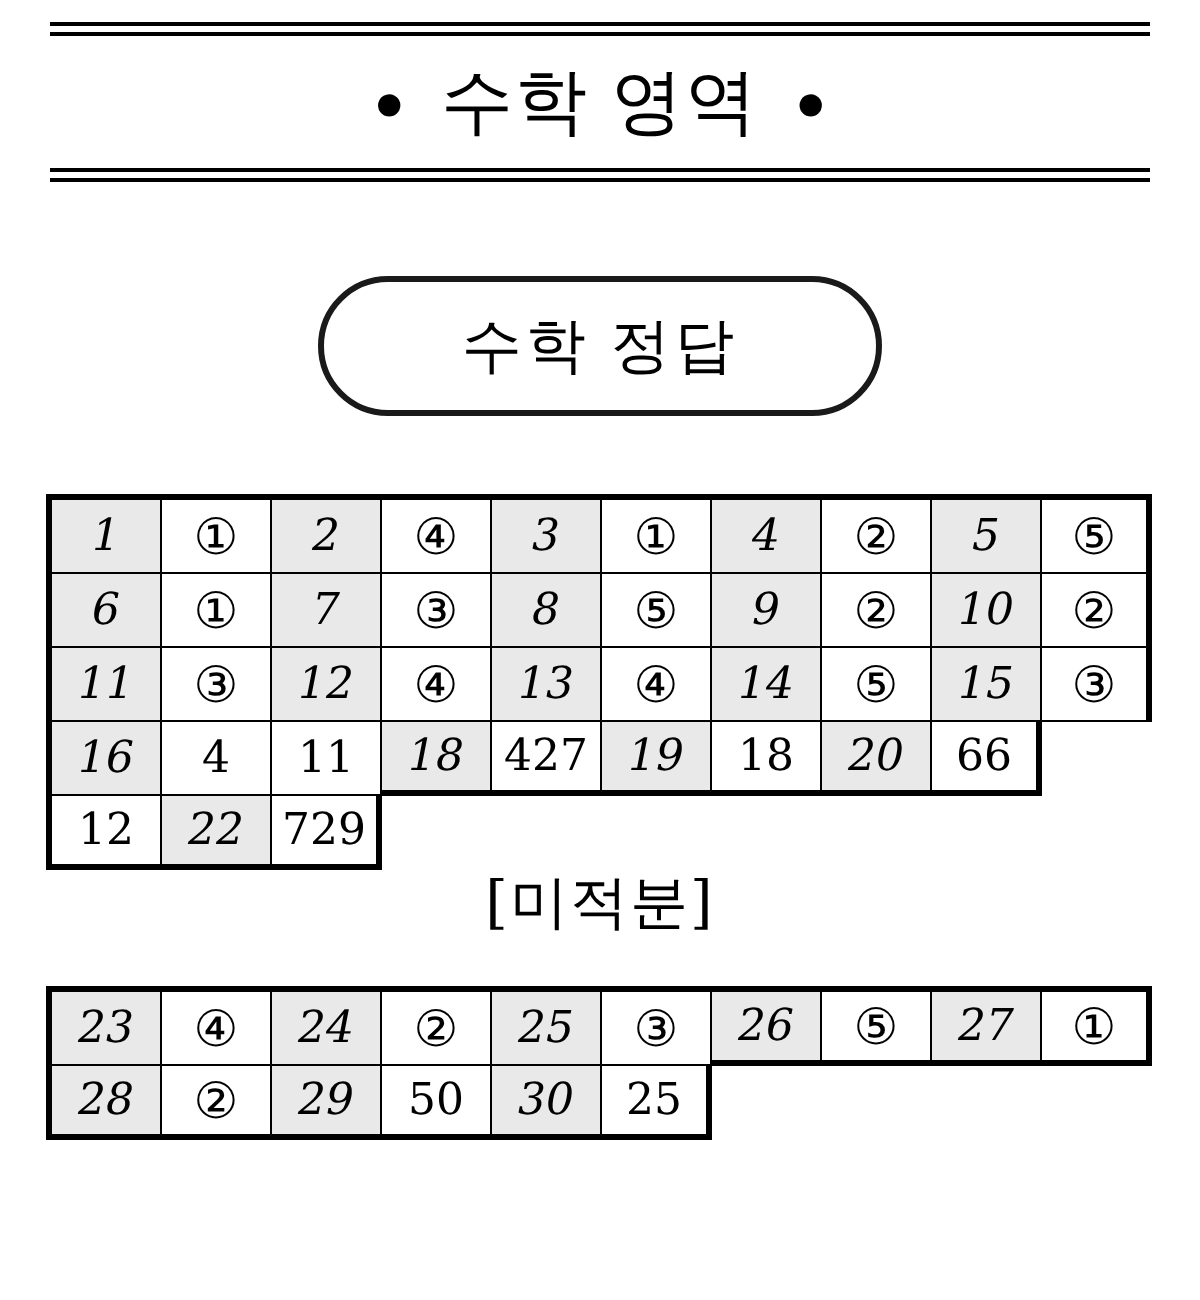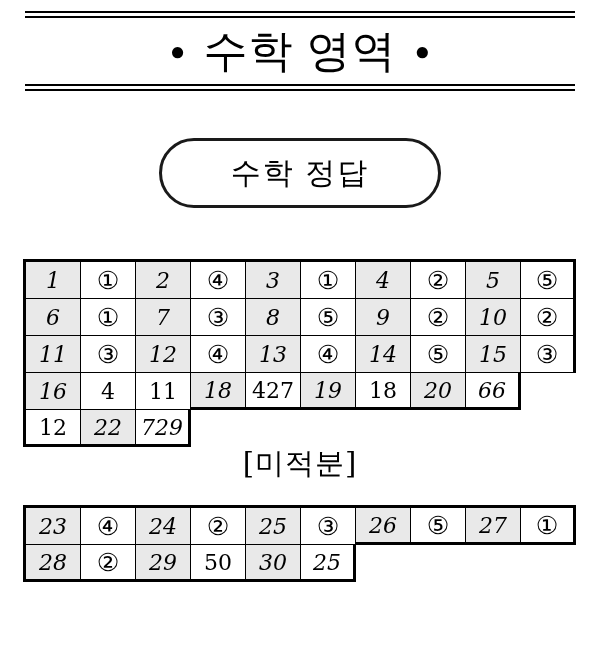--- a/index.html
+++ b/index.html
@@ -24,31 +24,31 @@
   }
   .rule-top{margin-top:11px;}
 
   
   .title-row{
     height:66px;
     display:flex;align-items:center;justify-content:center;
     gap:18px;
   }
   .title-text{
-    font-size:44px;
+    font-size:36px;
     font-weight:500;
     letter-spacing:1px;
     white-space:nowrap;
   }
   .title-bullet{font-size:26px;line-height:1;}
 
   
   .stadium{
     width:276px;height:64px;
-    margin:47px auto 12px;
+    margin:47px auto 0;
     border:3px solid #1a1a1a;
     border-radius:35px;
     display:flex;align-items:center;justify-content:center;
   }
   .stadium-label{
     font-size:30px;
     font-weight:500;
     letter-spacing:2px;
     white-space:nowrap;
   }
@@ -78,21 +78,21 @@
   .qcell{
     background:var(--cell-gray);
     font-style:italic;
   }
   .acell{background:#ffffff;}
   .acell.circled{
     font-family:"DejaVu Sans","Liberation Sans",sans-serif;
     font-size:25px;
     font-style:normal;
   }
-  .thick-right{border-right-width:3px;font-style:italic;}
+  .thick-right{border-right-width:3px;}
   .thick-bottom{border-bottom-width:3px;}
 
   
   .section-label{
     height:34px;
     display:flex;align-items:center;justify-content:center;
     font-family:"DejaVu Serif","Liberation Serif",serif;
     font-size:29px;
     letter-spacing:1px;
   }

